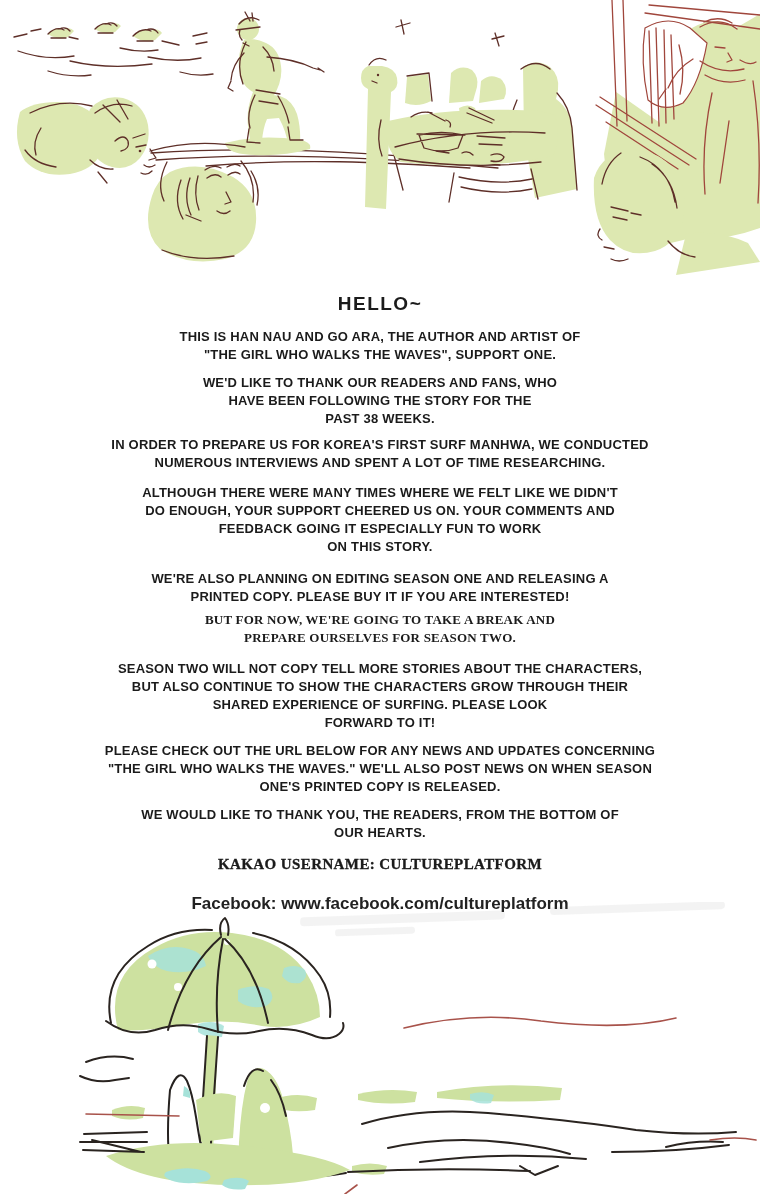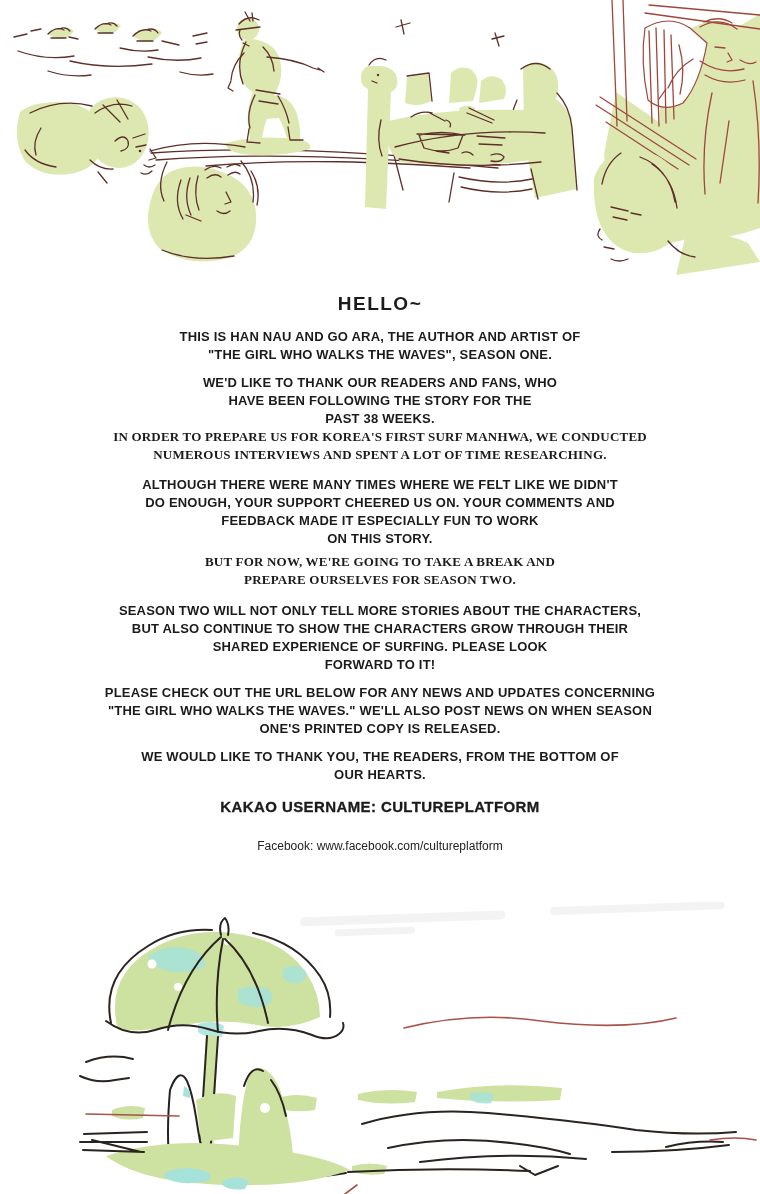--- a/index.html
+++ b/index.html
@@ -4,24 +4,24 @@
 <style>
   html,body{margin:0;padding:0;background:#ffffff;}
   .page{position:relative;width:760px;height:1194px;background:#ffffff;overflow:hidden;
         font-family:"Liberation Sans","DejaVu Sans",sans-serif;}
   .top-art{position:absolute;top:0;left:0;}
   .bottom-art{position:absolute;top:902px;left:0;}
   .letter{position:absolute;top:293px;left:0;width:760px;text-align:center;color:#1b1b1b;}
   .comic{font-family:"Liberation Sans","DejaVu Sans",sans-serif;font-weight:bold;white-space:pre-line;}
   .hello{font-size:19px;letter-spacing:1.5px;}
   .para{font-size:13px;line-height:18px;letter-spacing:0.2px;}
-  .g5{margin-top:5px;font-family:Liberation Serif, serif;}.g8{margin-top:0;font-family:Liberation Serif, serif;}.g10{margin-top:10px;}
+  .g5{margin-top:5px;font-family:Liberation Serif, serif;}.g8{margin-top:8px;}.g10{margin-top:10px;}
   .g12{margin-top:12px;}.g13{margin-top:13px;}.g14{margin-top:14px;}
-  .kakao{font-size:15px;margin-top:14px;letter-spacing:0.4px;-webkit-text-stroke:0.3px #1b1b1b;}
-  .contact{font-size:12px;line-height:22px;font-weight:normal;color:#222222;}
+  .kakao{font-size:15px;margin-top:14px;letter-spacing:0.4px;font-family:Liberation Serif, serif;-webkit-text-stroke:0.3px #1b1b1b;}
+  .contact{font-size:17px;line-height:22px;font-weight:bold;color:#222222;}
   .fb{margin-top:20px;}.em{margin-top:6px;}
   
   .ln{fill:none;stroke:#5e2f28;stroke-width:1.3;stroke-linecap:round;stroke-linejoin:round;}
   .lnr{fill:none;stroke:#a0463c;stroke-width:1.3;stroke-linecap:round;stroke-linejoin:round;}
   .gf{fill:#dde8b1;}
   .bk{fill:none;stroke:#2a2420;stroke-width:2;stroke-linecap:round;stroke-linejoin:round;}
   .rd{fill:none;stroke:#a8524a;stroke-width:1.6;stroke-linecap:round;}
   .gn{fill:#cde1a0;}
   .tl{fill:#a6e2d9;}
 </style>
@@ -97,33 +97,35 @@
     <g>
       <path class="gf" d="M594,178 q8,-25 35,-27 q29,-2 45,19 q14,18 10,45 q-5,28 -29,36 q-27,8 -45,-11 q-18,-20 -16,-62z"></path>
       <path class="gf" d="M686,234 q32,-5 62,9 l12,19 l-84,13z"></path>
       <path class="ln" d="M640,157 q29,11 35,45 M652,164 q21,14 25,44 M621,153 q-15,10 -19,31 M611,207 l17,4 M613,217 l14,3 M631,213 l10,2 M600,229 q-5,7 2,11 M604,247 l10,2 M611,259 q8,4 17,0 M668,241 q11,14 27,16"></path>
     </g>
   </svg>
 
   <div class="letter">
     <div class="comic hello">HELLO~</div>
     <div class="comic para g13">THIS IS HAN NAU AND GO ARA, THE AUTHOR AND ARTIST OF
-"THE GIRL WHO WALKS THE WAVES", SEASON ONE.</div>
+"THE GIRL WHO WALKS THE WAVES", SUPPORT ONE.</div>
     <div class="comic para g10">WE'D LIKE TO THANK OUR READERS AND FANS, WHO
 HAVE BEEN FOLLOWING THE STORY FOR THE
 PAST 38 WEEKS.</div>
     <div class="comic para g8">IN ORDER TO PREPARE US FOR KOREA'S FIRST SURF MANHWA, WE CONDUCTED
 NUMEROUS INTERVIEWS AND SPENT A LOT OF TIME RESEARCHING.</div>
     <div class="comic para g12">ALTHOUGH THERE WERE MANY TIMES WHERE WE FELT LIKE WE DIDN'T
 DO ENOUGH, YOUR SUPPORT CHEERED US ON. YOUR COMMENTS AND
-FEEDBACK MADE IT ESPECIALLY FUN TO WORK
+FEEDBACK GOING IT ESPECIALLY FUN TO WORK
 ON THIS STORY.</div>
+    <div class="comic para g14">WE'RE ALSO PLANNING ON EDITING SEASON ONE AND RELEASING A
+PRINTED COPY. PLEASE BUY IT IF YOU ARE INTERESTED!</div>
     <div class="comic para g5">BUT FOR NOW, WE'RE GOING TO TAKE A BREAK AND
 PREPARE OURSELVES FOR SEASON TWO.</div>
-    <div class="comic para g13">SEASON TWO WILL NOT ONLY TELL MORE STORIES ABOUT THE CHARACTERS,
+    <div class="comic para g13">SEASON TWO WILL NOT COPY TELL MORE STORIES ABOUT THE CHARACTERS,
 BUT ALSO CONTINUE TO SHOW THE CHARACTERS GROW THROUGH THEIR
 SHARED EXPERIENCE OF SURFING. PLEASE LOOK
 FORWARD TO IT!</div>
     <div class="comic para g10">PLEASE CHECK OUT THE URL BELOW FOR ANY NEWS AND UPDATES CONCERNING
 "THE GIRL WHO WALKS THE WAVES." WE'LL ALSO POST NEWS ON WHEN SEASON
 ONE'S PRINTED COPY IS RELEASED.</div>
     <div class="comic para g10">WE WOULD LIKE TO THANK YOU, THE READERS, FROM THE BOTTOM OF
 OUR HEARTS.</div>
     <div class="comic kakao">KAKAO USERNAME: CULTUREPLATFORM</div>
     <div class="contact fb">Facebook: www.facebook.com/cultureplatform</div>

